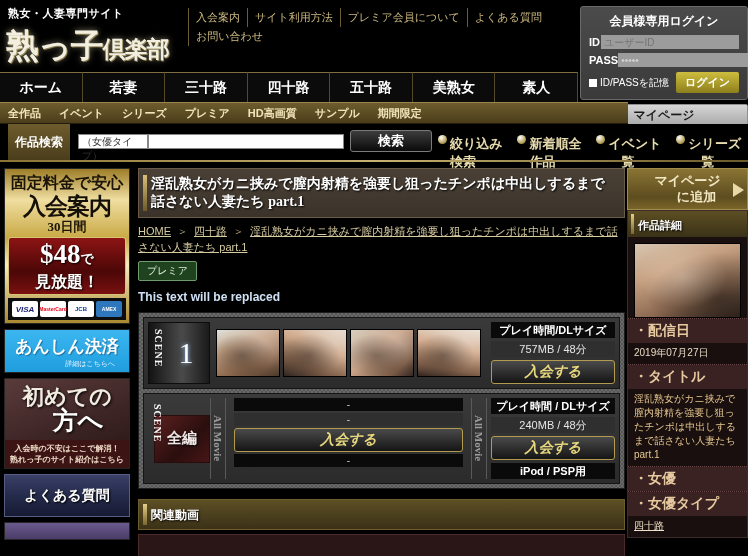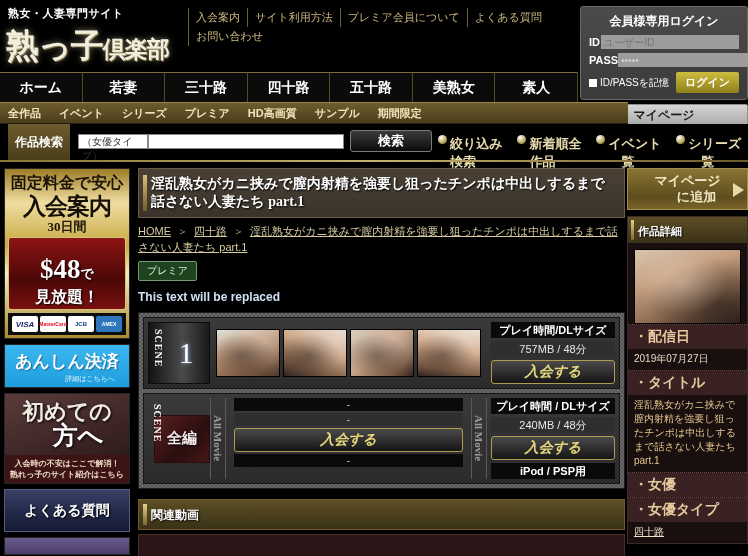--- a/index.html
+++ b/index.html
@@ -147,21 +147,21 @@
     padding:4px 3px 3px; text-align:center;
   }
   .bnr-join .l1 { font-size:16px; font-weight:bold; color:#1c1407;
       font-family:"Liberation Serif","DejaVu Serif",serif;}
   .bnr-join .l2 { font-size:23px; font-weight:bold; color:#141008; line-height:26px;
       font-family:"Liberation Serif","DejaVu Serif",serif; letter-spacing:-1px;}
   .bnr-join .l3 { font-size:13px; font-weight:bold; color:#1c1407; line-height:14px;
       font-family:"Liberation Serif","DejaVu Serif",serif;}
   .price-box {
     margin-top:3px; background:linear-gradient(#8d1414,#4c0707 60%,#7a1010);
-    border:1px solid #d8c274; border-radius:3px; padding:17px 0 3px;
+    border:1px solid #d8c274; border-radius:3px; padding:2px 0 3px;
   }
   .price-box .p1 { font-size:27px; font-weight:bold; color:#fff; line-height:28px;
       font-family:"Liberation Serif","DejaVu Serif",serif;
       text-shadow:1px 1px 2px #000; }
   .price-box .p1 sub { font-size:13px; vertical-align:baseline; }
   .price-box .p2 { font-size:16px; font-weight:bold; color:#fff; line-height:18px;
       font-family:"Liberation Serif","DejaVu Serif",serif; text-shadow:1px 1px 2px #000;}
   .cards { display:flex; gap:2px; justify-content:center; margin-top:3px;
       background:#0d0d0d; padding:3px 2px; }
   .card { width:26px; height:16px; border-radius:2px; font-size:6px;
@@ -325,21 +325,21 @@
   }
   .btn-mypage-add .m1 { font-size:13px; color:#f3e8c4; font-weight:bold; line-height:16px;
       font-family:"Liberation Serif","DejaVu Serif",serif;}
   .btn-mypage-add .m2 { font-size:13px; color:#f3e8c4; font-weight:bold; line-height:15px;
       font-family:"Liberation Serif","DejaVu Serif",serif; padding-left:18px;}
   .btn-mypage-add .arr {
     position:absolute; right:3px; top:14px; width:0;height:0;
     border-top:7px solid transparent; border-bottom:7px solid transparent;
     border-left:11px solid #e8d9a8;
   }
-  .detail-panel { margin-top:6px; border:1px solid #3d2a2a; background:#1a0f0f; }
+  .detail-panel { margin-top:0; border:1px solid #3d2a2a; background:#1a0f0f; }
   .detail-head {
     background: linear-gradient(#5d4f24,#3a3117); padding:4px 6px 4px 10px; position:relative;
   }
   .detail-head:before{
     content:""; position:absolute; left:3px; top:3px; bottom:3px; width:3px;
     background: linear-gradient(#e3cd8b,#7a672f);
   }
   .detail-head span { font-size:11px; font-weight:bold; color:#fff;
       font-family:"Liberation Serif","DejaVu Serif",serif; text-shadow:1px 1px 2px #000;}
   .detail-img {

